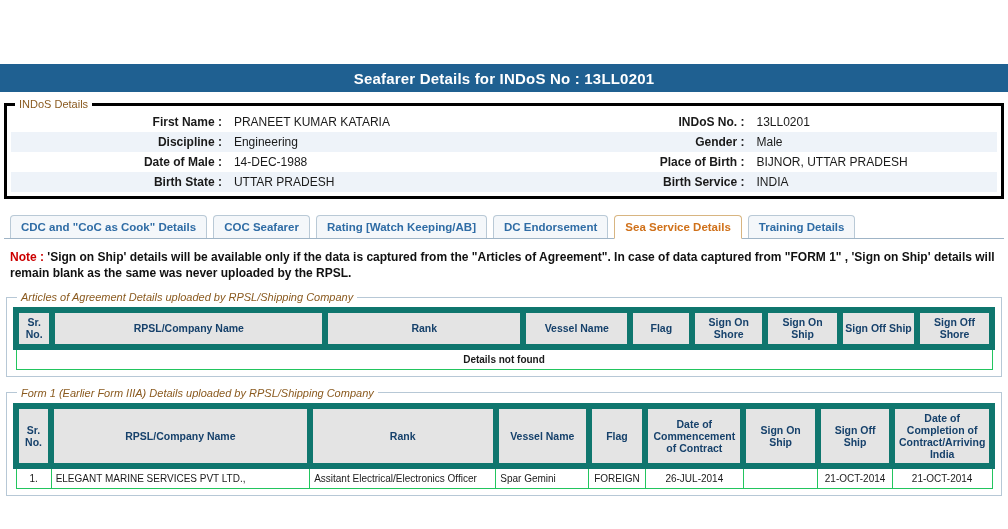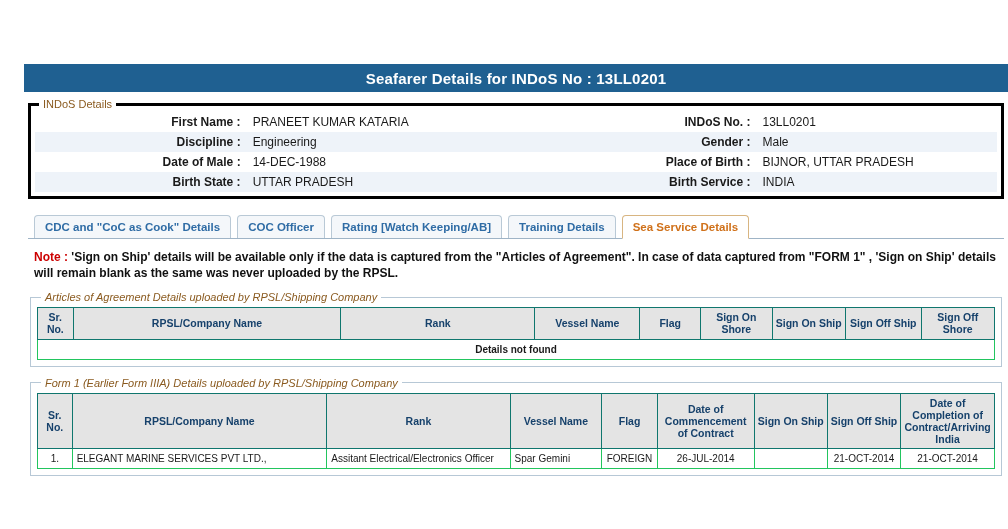--- a/index.html
+++ b/index.html
@@ -10,21 +10,20 @@
   }
   body {
     width: 1008px; height: 529px;
     overflow: hidden;
     position: relative;
   }
   .page {
     position: absolute;
     left: 0; top: 0;
     width: 1008px;
-    padding-left: 24px;
   }
 
   
   .title-bar {
     margin-top: 64px;
     height: 28px;
     background: #1f6091;
     color: #ffffff;
     font-size: 15px;
     font-weight: bold;
@@ -120,21 +119,21 @@
 
   
   table.grid {
     width: 100%;
     border-collapse: collapse;
     font-size: 10.5px;
     background: #fff;
   }
   table.grid th {
     background: #e4e4e4;
-    border: 1px solid #0f766e;
+    border: 6px solid #0f766e;
     color: #16416b;
     font-weight: bold;
     font-size: 10.5px;
     padding: 3px 2px;
     text-align: center;
     line-height: 1.15;
   }
   table.grid td {
     border: 1px solid #22c55e;
     padding: 4px 4px;
@@ -198,24 +197,25 @@
         <td class="val">UTTAR PRADESH</td>
         <td class="lbl">Birth Service :</td>
         <td class="val">INDIA</td>
       </tr>
     </tbody>
       </table>
   </fieldset>
 
   <div class="tabs">
     <div class="tab">CDC and "CoC as Cook" Details</div>
-    <div class="tab">COC Officer</div>
+    <div class="tab">COC Seafarer</div>
     <div class="tab">Rating [Watch Keeping/AB]</div>
+    <div class="tab">DC Endorsement</div>
+    <div class="tab active">Sea Service Details</div>
     <div class="tab">Training Details</div>
-    <div class="tab active">Sea Service Details</div>
   </div>
 
   <div class="note">
     <span class="red">Note :</span><span> 'Sign on Ship' details will be available only if the data is captured from the "Articles of Agreement". In case of data captured from "FORM 1" , 'Sign on Ship' details will remain blank as the same was never uploaded by the RPSL.</span>
   </div>
 
   <fieldset class="grid-box">
     <legend>Articles of Agreement Details uploaded by RPSL/Shipping Company</legend>
     <table class="grid">
       <thead>

